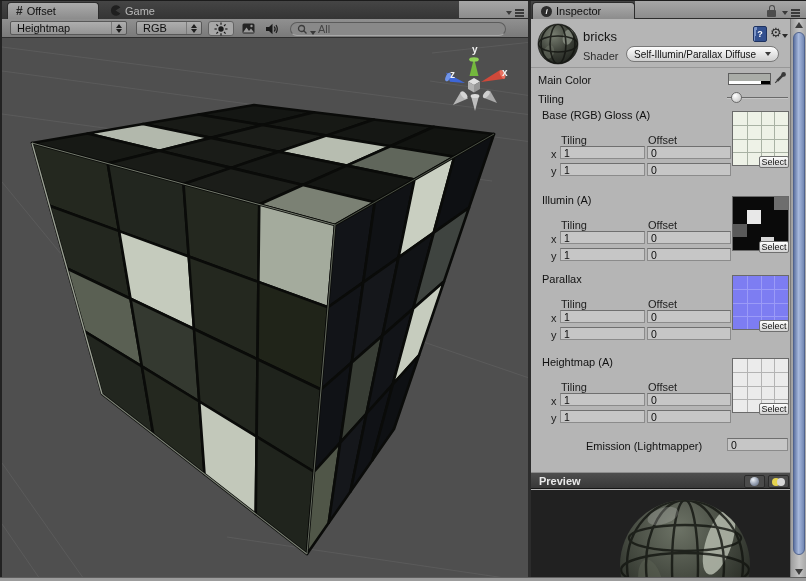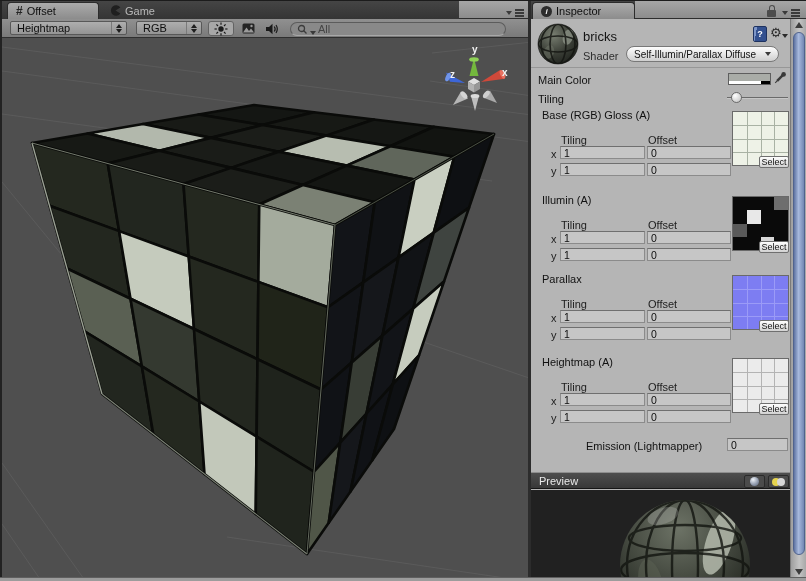--- a/index.html
+++ b/index.html
@@ -96,21 +96,21 @@
          background:#c6c6c6;font:10.5px "Liberation Sans",sans-serif;color:#0d0d0d;padding:0 0 0 3px;outline:none;}
   .fx1{left:25px;width:85px;}
   .fx2{left:112px;width:84px;}
   .select-btn{position:absolute;left:224px;top:47px;width:30px;height:12px;border:1px solid #6f6f6f;border-radius:2px;
               background:linear-gradient(#fefefe,#d2d2d2);font-size:9px;color:#111;display:flex;
               align-items:center;justify-content:center;}
   .emission-field{left:196px;width:61px;}
 
   .preview-bar{position:absolute;left:0;top:453px;width:275px;height:17px;
                background:linear-gradient(#4e4e4e,#383838);border-top:1px solid #8e8e8e;border-bottom:1px solid #161616;}
-  .preview-title{position:absolute;left:8px;top:2px;color:#e9e9e9;font-weight:normal;}
+  .preview-title{position:absolute;left:8px;top:2px;color:#e9e9e9;font-weight:bold;}
   .pv-btn{position:absolute;top:2px;width:21px;height:13px;background:#4b4b4b;border:1px solid #2a2a2a;
           border-radius:2px;display:flex;align-items:center;justify-content:center;}
   .pv-sphere-btn{left:213px;}
   .pv-light-btn{left:237px;}
   .pv-ball{width:9px;height:9px;border-radius:50%;background:radial-gradient(circle at 35% 30%,#eef2f8,#8b95a8 60%,#5f6879);}
   .pv-c1{width:8px;height:8px;border-radius:50%;background:#e6d44e;}
   .pv-c2{width:8px;height:8px;border-radius:50%;background:#d8d8d8;margin-left:-3px;}
   .preview-area{position:absolute;left:0;top:471px;width:275px;height:88px;background:#212121;overflow:hidden;}
 
   .scrollbar{position:absolute;right:0;top:18px;bottom:4px;width:16px;

